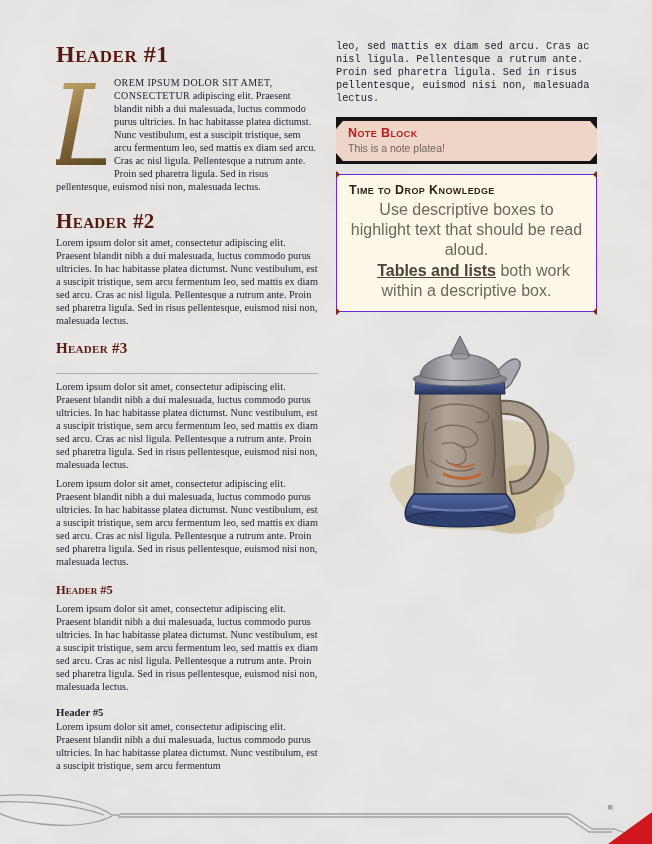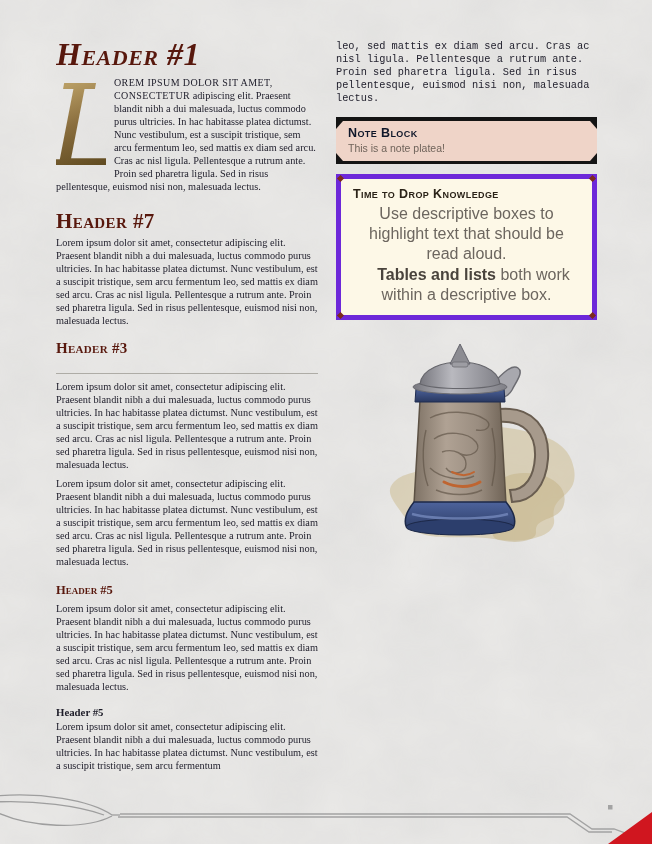--- a/index.html
+++ b/index.html
@@ -14,22 +14,22 @@
 
   
   .col { position:absolute; top:40px; width:262px; height:764px; overflow:hidden;
          color:#23222f; font-size:10.3px; line-height:13px; }
   .col-left  { left:56px; }
   .col-right { left:336px; width:261px; }
 
   p.body-text { margin:0 0 6px 0; text-align:left; }
 
   
-  .h1 { font-variant:small-caps; color:#58180D; font-size:32px; line-height:28px;
-        font-weight:700; letter-spacing:.5px; margin-bottom:8px;font-style:italic; }
+  .h1 { font-variant:small-caps; color:#58180D; font-size:24px; line-height:28px;
+        font-weight:700; letter-spacing:.5px; margin-bottom:8px; }
   .h2 { font-variant:small-caps; color:#58180D; font-size:21px; line-height:24px;
         font-weight:700; letter-spacing:.4px; margin:10px 0 3px 0; }
   .h3 { font-variant:small-caps; color:#58180D; font-size:15px; line-height:19px;
         font-weight:700; letter-spacing:.3px; margin:12px 0 6px 0;
         border-bottom:1.5px solid #aeaca6; padding-bottom:15px; }
   .h4 { font-variant:small-caps; color:#58180D; font-size:12.5px; line-height:16px;
         font-weight:700; margin:12px 0 3px 0; }
   .h5 { font-variant:small-caps; color:#58180D; font-size:12.5px; line-height:16px;
         font-weight:700; margin:14px 0 4px 0; }
   .h6 { color:#1d1c28; font-size:10.8px; line-height:14px; font-weight:700;
@@ -53,36 +53,36 @@
   
   .note { position:relative; margin:12px 0 10px 0; background:#efd4c8; padding:10px 12px 9px 12px; }
   .note-bar { position:absolute; left:0; right:0; height:3.5px; background:#141414; }
   .note-bar.top { top:0; } .note-bar.bottom { bottom:0; }
   .note-tri { position:absolute; width:0; height:0; }
   .note-bar.top    .note-tri.l { left:0;  top:3.5px; border-top:8px solid #141414; border-right:7px solid transparent; }
   .note-bar.top    .note-tri.r { right:0; top:3.5px; border-top:8px solid #141414; border-left:7px solid transparent; }
   .note-bar.bottom .note-tri.l { left:0;  bottom:3.5px; border-bottom:8px solid #141414; border-right:7px solid transparent; }
   .note-bar.bottom .note-tri.r { right:0; bottom:3.5px; border-bottom:8px solid #141414; border-left:7px solid transparent; }
   .note-title { font-family:"Liberation Sans", sans-serif; font-variant:small-caps;
-                font-weight:700; font-size:12.5px; color:#0f172a; letter-spacing:.4px; }
+                font-weight:700; font-size:12.5px; color:#b91c1c; letter-spacing:.4px; }
   .note-body  { font-family:"Liberation Sans", sans-serif; font-size:10.5px;
                 color:#6f635a; margin-top:2px; }
 
   
-  .descbox { position:relative; background:#fdf8e7; border:5px solid #6d28d9;
+  .descbox { position:relative; background:#fdf8e7; border:1px solid #6d28d9;
              padding:9px 12px 10px 12px; margin:0 0 0 0; }
   .corner { position:absolute; width:5px; height:5px; background:#7c2a1d; transform:rotate(45deg); }
   .corner.tl { left:-3px; top:-3px; } .corner.tr { right:-3px; top:-3px; }
   .corner.bl { left:-3px; bottom:-3px; } .corner.br { right:-3px; bottom:-3px; }
   .desc-title { font-family:"Liberation Sans", sans-serif; font-variant:small-caps;
                 font-weight:700; font-size:12.5px; color:#2b2318; letter-spacing:.4px; }
   .desc-line  { font-family:"Liberation Sans", sans-serif; font-size:16px;
                 line-height:20px; color:#6c665f; margin-top:3px;text-align:center; }
   .desc-line.indent { margin-top:1px; text-indent:14px; }
-  .desc-bold { font-weight:700; color:#4a443d; }
+  .desc-bold { font-weight:700; color:#4a443d;text-decoration:underline; }
 
   
   .stein-wrap { position:relative; margin:24px 0 0 28px; width:220px; height:205px; }
 
   
   .footer-svg { position:absolute; left:0; top:788px; width:652px; height:56px; pointer-events:none; }
 </style>
 </head>
 <body>
 
@@ -103,21 +103,21 @@
 
     <div class="h1">Header #1</div>
 
     <p class="body-text">
       <span class="drop-cap">L</span>
       <span class="lead-smallcaps">orem ipsum dolor sit amet, consectetur</span><span> adipiscing elit. Praesent blandit nibh a dui malesuada, luctus commodo purus ultricies. In hac habitasse platea dictumst. Nunc vestibulum, est a suscipit tristique, sem arcu fermentum leo, sed mattis ex diam sed arcu. Cras ac nisl ligula. Pellentesque a rutrum ante. Proin sed pharetra ligula. Sed in risus pellentesque, euismod nisi non, malesuada lectus.</span>
     </p>
     <div style="clear:both"></div>
 
     <div>
-      <div class="h2">Header #7</div>
+      <div class="h2">Header #2</div>
       <p class="body-text">Lorem ipsum dolor sit amet, consectetur adipiscing elit. Praesent blandit nibh a dui malesuada, luctus commodo purus ultricies. In hac habitasse platea dictumst. Nunc vestibulum, est a suscipit tristique, sem arcu fermentum leo, sed mattis ex diam sed arcu. Cras ac nisl ligula. Pellentesque a rutrum ante. Proin sed pharetra ligula. Sed in risus pellentesque, euismod nisi non, malesuada lectus.</p>
     </div>
 
     <div>
       <div class="h3">Header #3</div>
       <p class="body-text">Lorem ipsum dolor sit amet, consectetur adipiscing elit. Praesent blandit nibh a dui malesuada, luctus commodo purus ultricies. In hac habitasse platea dictumst. Nunc vestibulum, est a suscipit tristique, sem arcu fermentum leo, sed mattis ex diam sed arcu. Cras ac nisl ligula. Pellentesque a rutrum ante. Proin sed pharetra ligula. Sed in risus pellentesque, euismod nisi non, malesuada lectus.</p>
     </div>
 
     <div>
       <p class="body-text">Lorem ipsum dolor sit amet, consectetur adipiscing elit. Praesent blandit nibh a dui malesuada, luctus commodo purus ultricies. In hac habitasse platea dictumst. Nunc vestibulum, est a suscipit tristique, sem arcu fermentum leo, sed mattis ex diam sed arcu. Cras ac nisl ligula. Pellentesque a rutrum ante. Proin sed pharetra ligula. Sed in risus pellentesque, euismod nisi non, malesuada lectus.</p>

